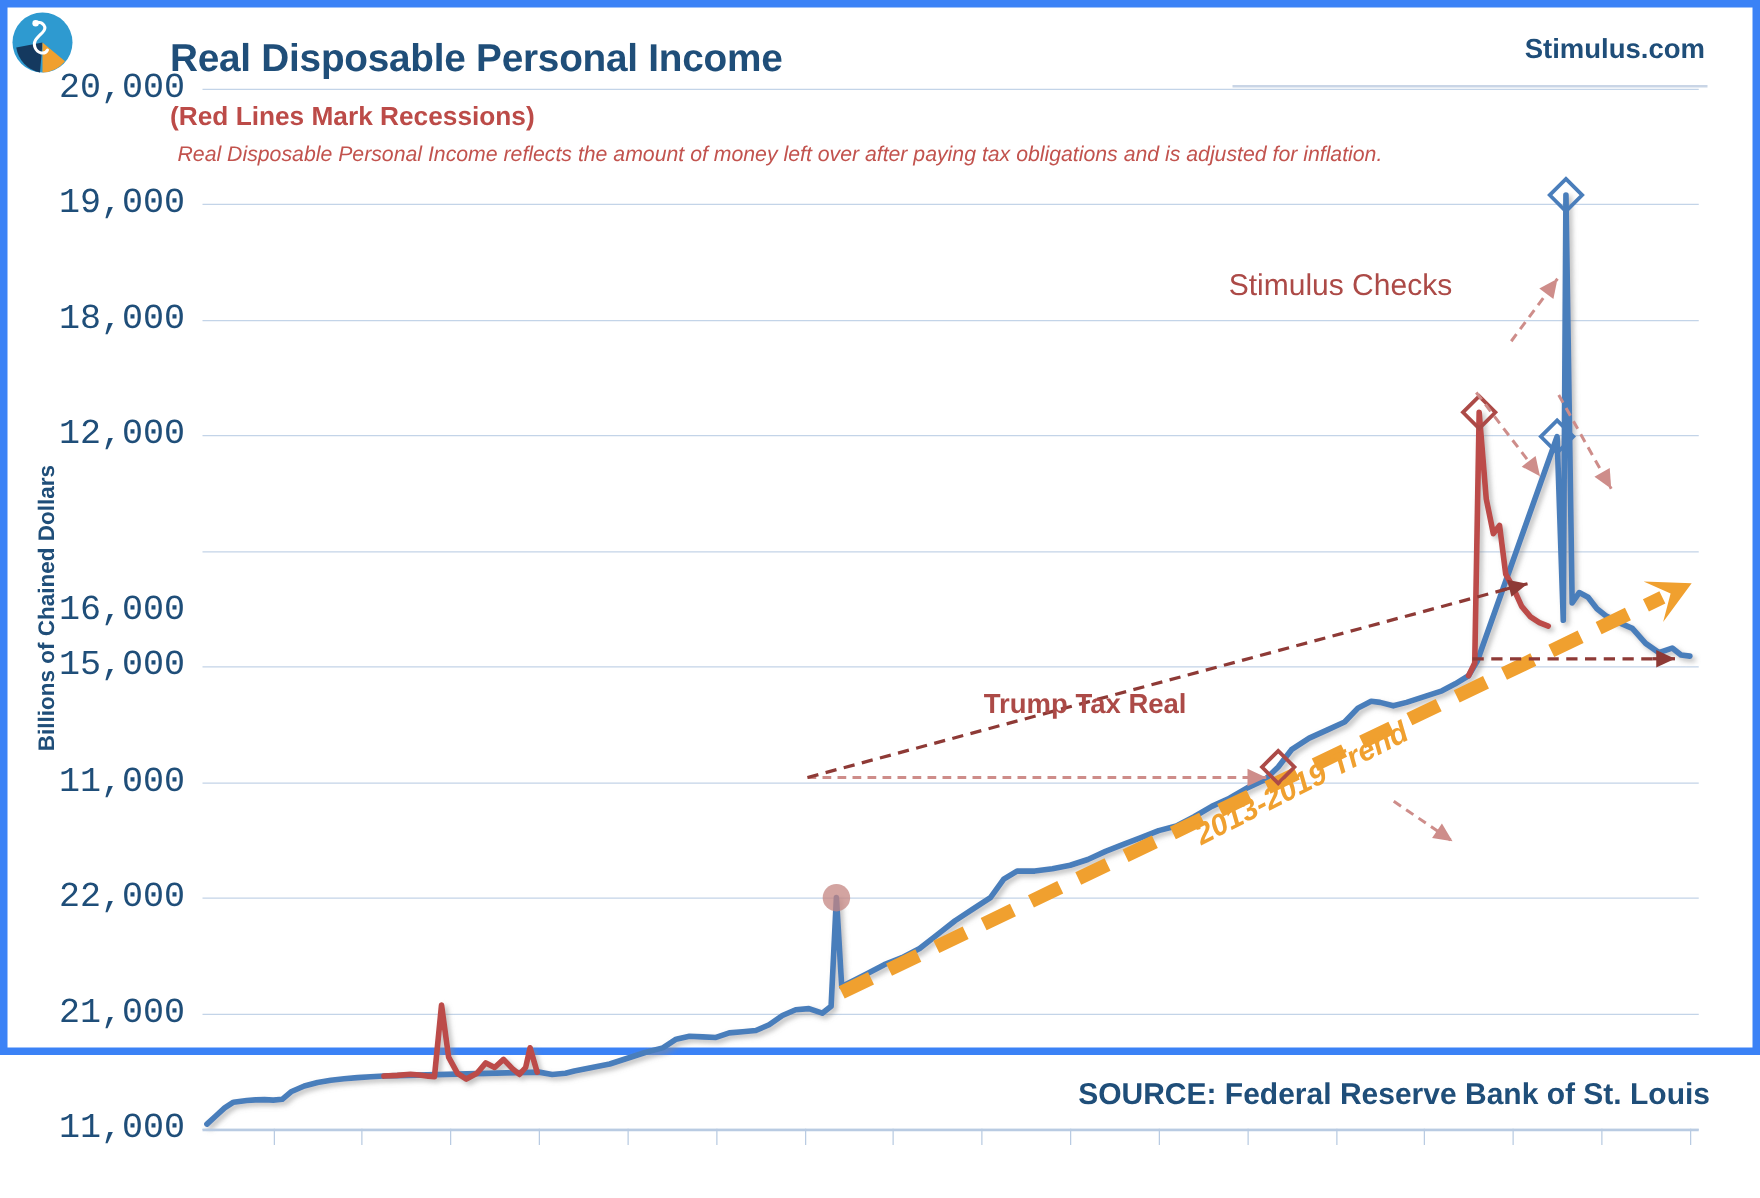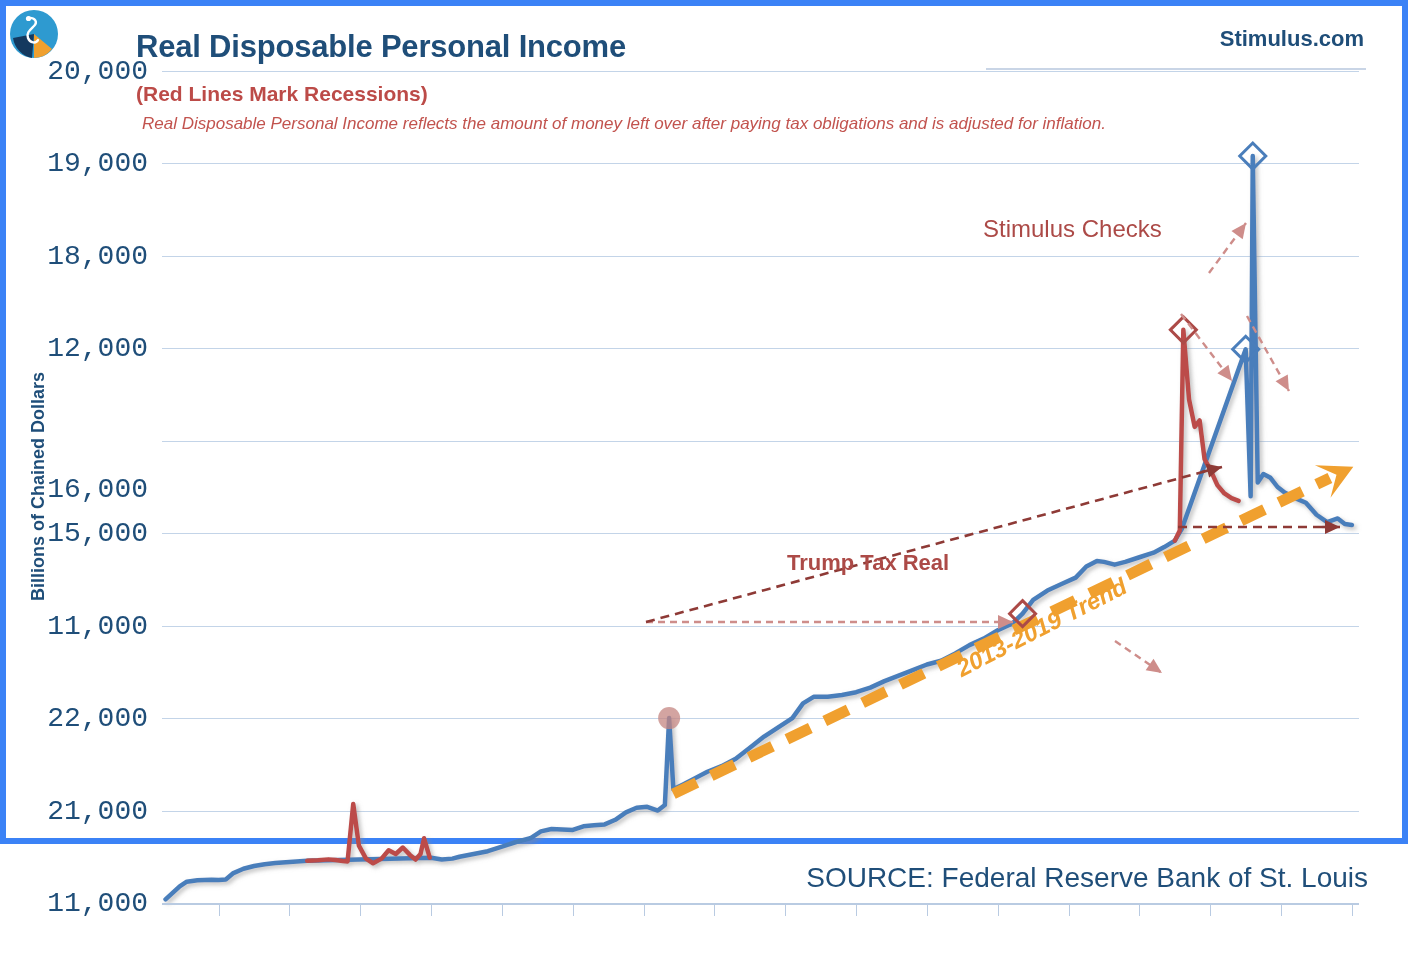--- a/index.html
+++ b/index.html
@@ -146,22 +146,22 @@
     font-weight: bold;
     font-style: italic;
     color: #F0A02F;
     transform: rotate(-27deg);
     transform-origin: left center;
     white-space: nowrap;
   }
   #source {
     position: absolute;
     right: 34px; top: 856px;
-    font-size: 28px;
-    font-weight: normal;
+    font-size: 24px;
+    font-weight: bold;
     color: #1F4E79;
     white-space: nowrap;
   }
   svg { display: block; }
 </style>
 </head>
 <body>
 
 <div id="root">
 

